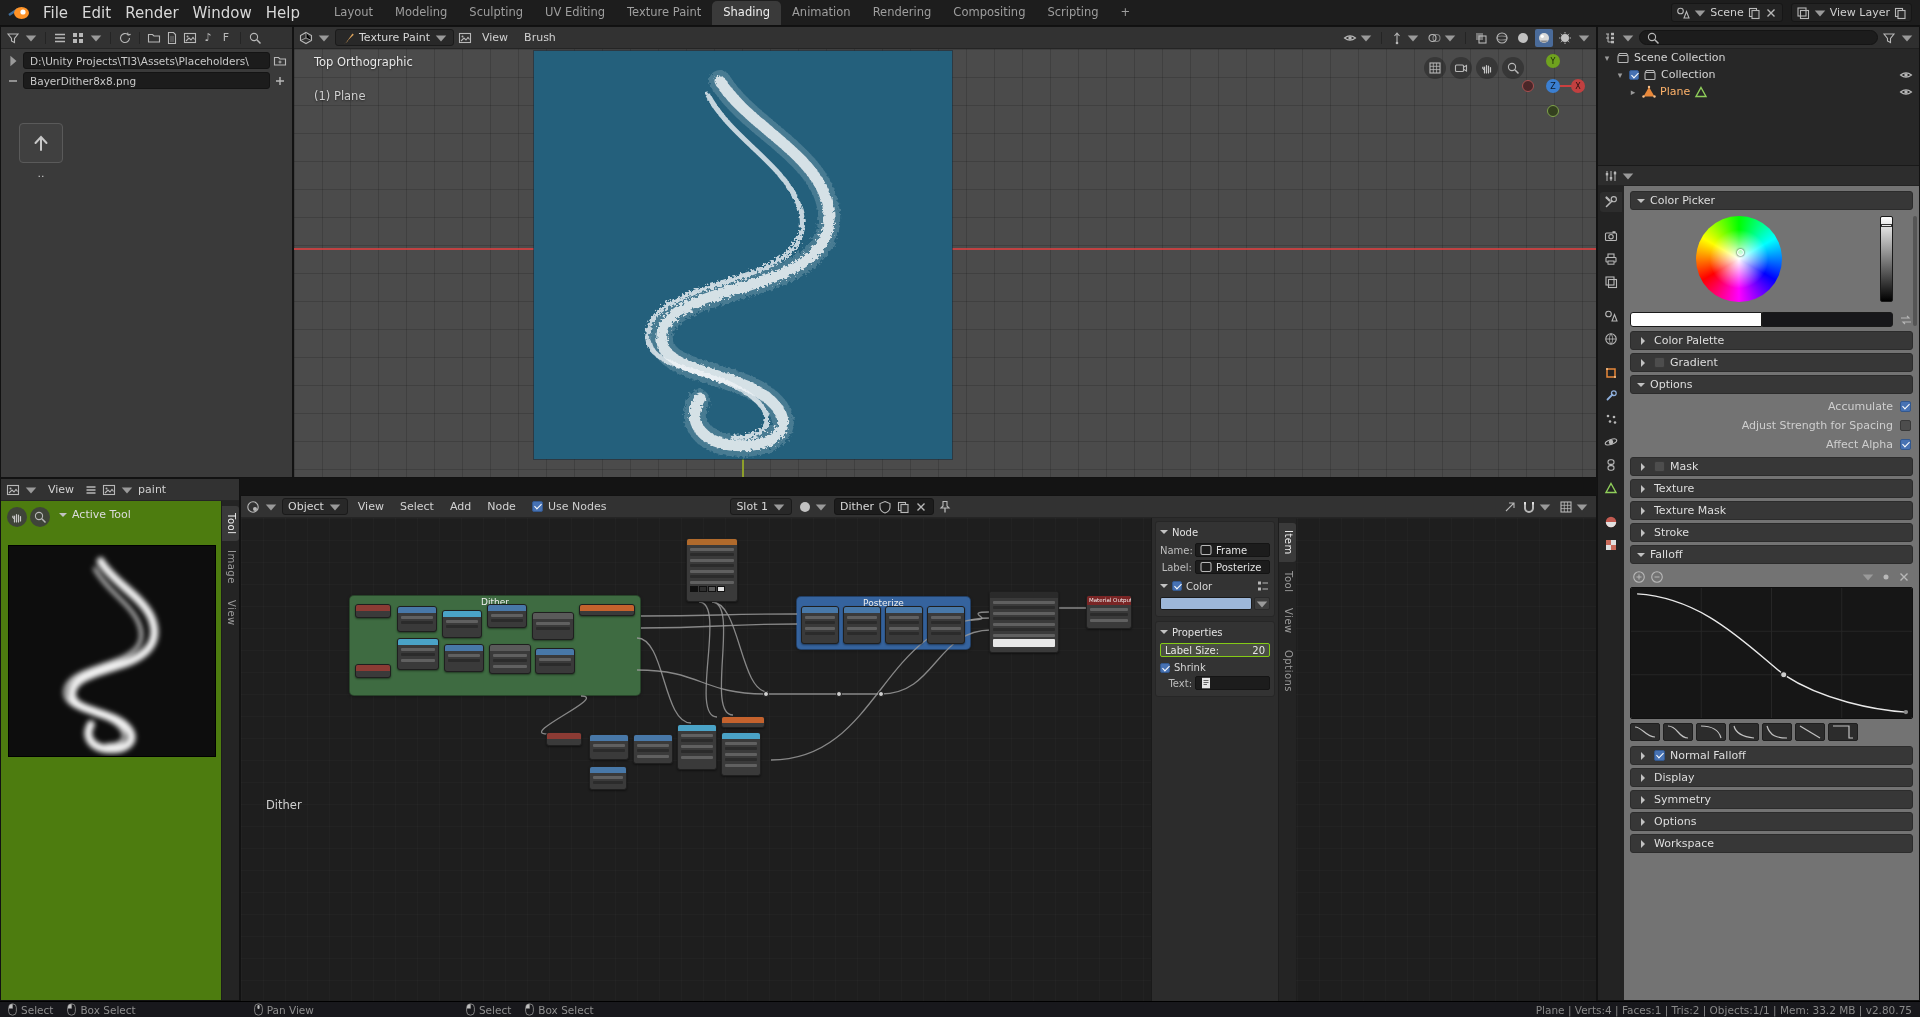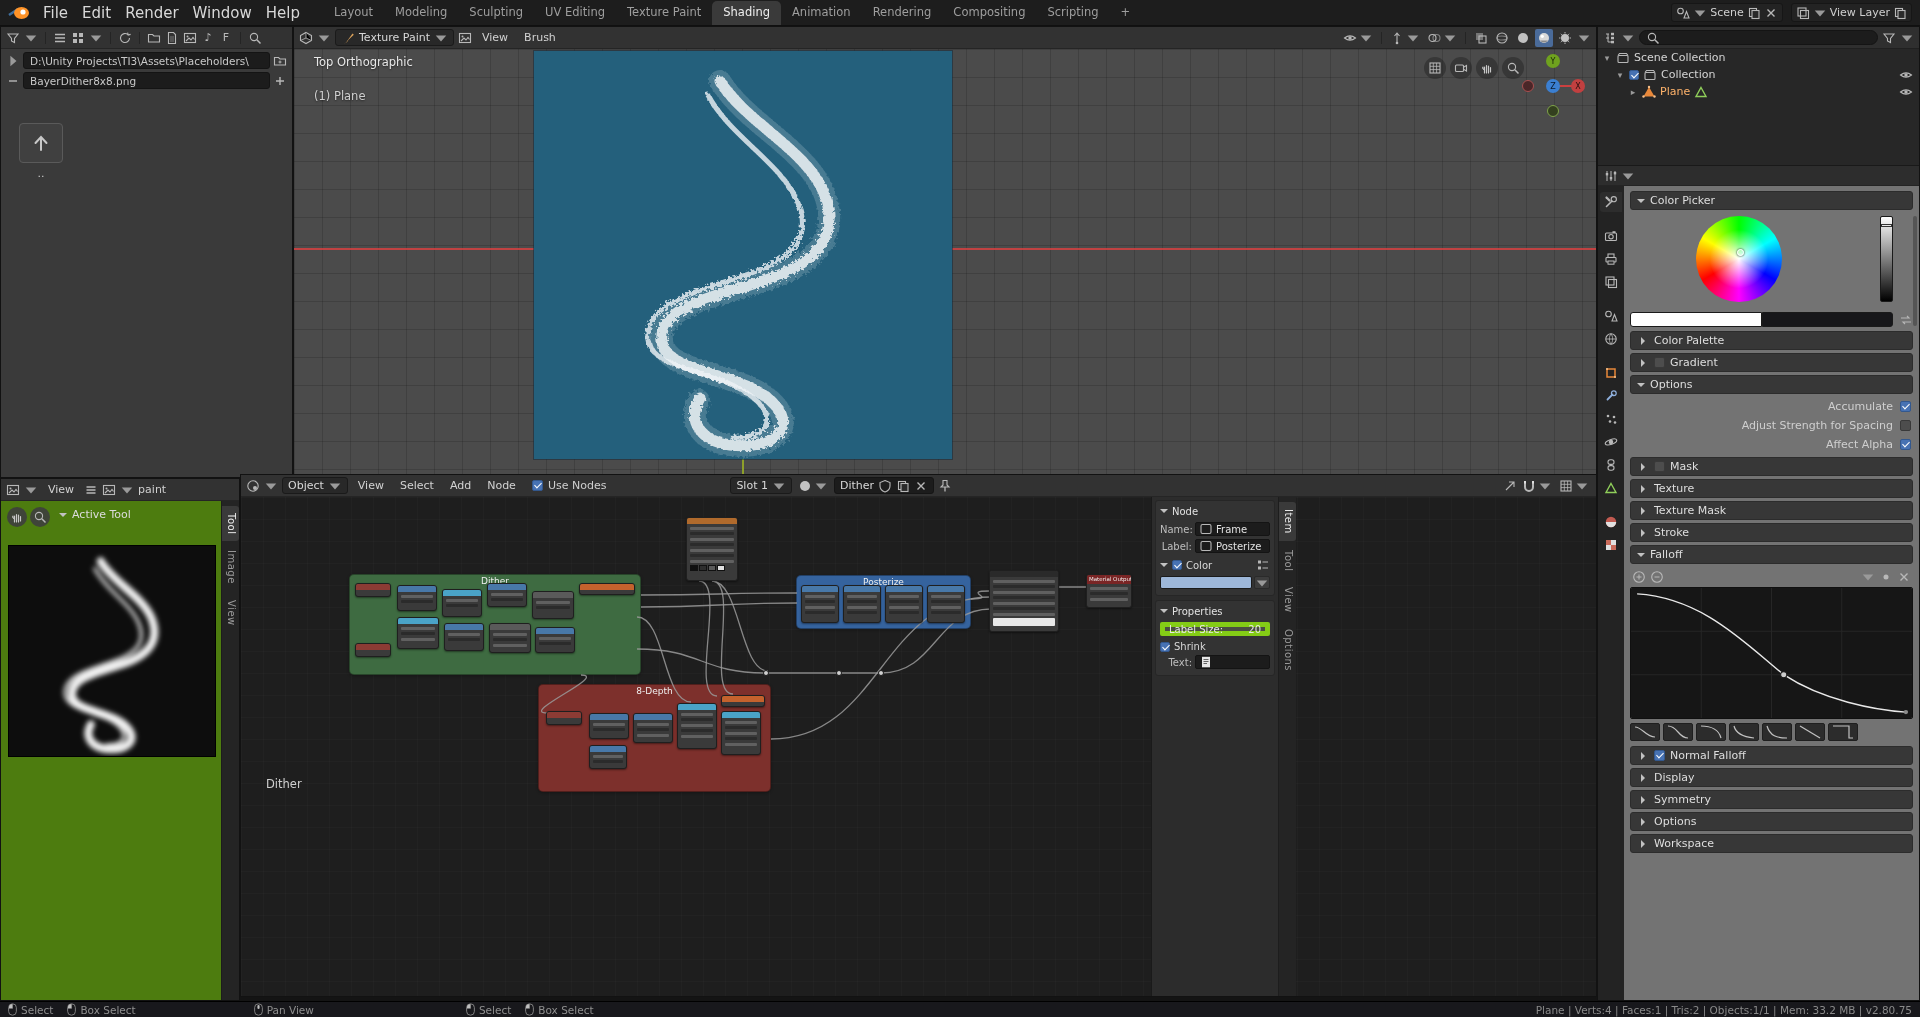--- a/index.html
+++ b/index.html
@@ -87,21 +87,21 @@
 
 .im{left:0;top:478px;width:240px;height:523px;background:#2b2b2b}
 .im-c{position:absolute;left:0;top:22px;right:18px;bottom:0;background:#4d7c0f}
 .im-tabs{position:absolute;right:0;top:22px;bottom:0;width:18px;background:#242424;border-left:1px solid #1c1c1c;display:flex;flex-direction:column;padding-top:4px}
 .vtab{writing-mode:vertical-rl;font-size:10px;color:#9a9a9a;padding:7px 2px;margin:1px 0;border-radius:0 3px 3px 0;letter-spacing:.5px}
 .vtab.active{background:#3a3a3a;color:#ececec}
 .im-navc{position:absolute;width:20px;height:20px;border-radius:50%;background:rgba(62,62,62,.9);display:flex;align-items:center;justify-content:center}
 .im-atool{position:absolute;left:58px;top:7px;display:flex;align-items:center;gap:5px;color:#dcdcdc}
 .im-preview{position:absolute;left:7px;top:44px;width:208px;height:212px;background:#0d0d0d;border:1px solid #000}
 
-.sh{left:240px;top:474px;width:1357px;height:523px;background:#1e1e1e}
+.sh{left:240px;top:495px;width:1357px;height:523px;background:#1e1e1e}
 .sh-c{position:absolute;left:0;top:22px;right:0;bottom:0;background-color:#1e1e1e;background-image:linear-gradient(rgba(255,255,255,.02) 1px,transparent 1px),linear-gradient(90deg,rgba(255,255,255,.02) 1px,transparent 1px);background-size:22px 22px;overflow:hidden}
 #frame-layer,#nodes-layer{position:absolute;inset:0}
 #wires{position:absolute;inset:0;width:100%;height:100%}
 .wire{fill:none;stroke:#9a9a9a;stroke-width:1.3;opacity:.85}
 .rdot{fill:#d0d0d0;stroke:#1a1a1a}
 .node-frame{position:absolute;border-radius:5px;border:1px solid rgba(0,0,0,.35);box-shadow:0 1px 3px rgba(0,0,0,.3)}
 .flabel{text-align:center;font-size:9px;color:#efefef;margin-top:1px}
 .mini-node{position:absolute;background:#3a3a3a;border:1px solid #1f1f1f;border-radius:3px;box-shadow:0 1px 2px rgba(0,0,0,.45);overflow:hidden}
 .mini-node .hd{height:6px}
 .mini-node .hd.lbl{height:9px;font-size:5.5px;color:#eee;line-height:9px;padding-left:2px;white-space:nowrap;overflow:hidden}
@@ -117,21 +117,21 @@
 .np-tabs{width:18px;background:#242424;border-left:1px solid #1d1d1d;display:flex;flex-direction:column;padding-top:4px}
 .np-panel{background:#333333;border:1px solid #262626;border-radius:3px;margin-bottom:4px;padding:2px 4px 6px}
 .np-h{display:flex;align-items:center;gap:4px;height:16px;color:#e2e2e2}
 .np-row{display:flex;align-items:center;gap:3px;margin-top:3px}
 .np-row label{width:32px;text-align:right;color:#bdbdbd;flex:none}
 .np-input{flex:1;background:#1c1c1c;border:1px solid #141414;border-radius:2px;height:14px;display:flex;align-items:center;gap:3px;padding:0 3px;color:#e2e2e2;overflow:hidden}
 .np-check{display:flex;align-items:center;gap:4px;margin-top:5px;color:#d8d8d8}
 .np-swatchrow{display:flex;gap:2px;margin-top:4px}
 .np-swatch{flex:1;height:13px;border-radius:2px;border:1px solid #1a1a1a}
 .np-ddbtn{width:16px;height:13px;background:#3d3d3d;border:1px solid #2a2a2a;border-radius:2px;display:flex;align-items:center;justify-content:center}
-.np-slider{display:flex;align-items:center;justify-content:space-between;background:#4a4e43;border:5px solid #84cc16;border-radius:2px;height:14px;padding:0 4px;margin-top:3px;color:#e6e6e6}
+.np-slider{display:flex;align-items:flex-end;justify-content:space-between;background:#4a4e43;border:1px solid #84cc16;border-radius:2px;height:14px;padding:0 4px;margin-top:3px;color:#e6e6e6}
 
 .sbar{position:absolute;left:0;top:1001px;width:1920px;height:16px;background:#18181c;border-top:1px solid #000;display:flex;align-items:center;padding:0 8px;color:#8f8f8f;font-size:10.5px}
 .sb-item{display:inline-flex;align-items:center;gap:4px;white-space:nowrap}
 .sb-stats{margin-left:auto;color:#8a8a8a;white-space:nowrap}
 </style>
 </head>
 <body>
 
 <div class="app">
 
@@ -1091,23 +1091,20 @@
                 <path d="M1 2.5 L4 6 L7 2.5 Z" fill="#9a9a9a"></path>
               </svg>
             </i>
           </span>
       </div>
     </div>
     <div class="sh-c">
       <div id="frame-layer">
           <div class="node-frame" style="left: 108px; top: 77px; width: 292px; height: 101px; background: rgb(62, 107, 65);">
             <div class="flabel">Dither</div>
-          </div>
-          <div class="node-frame" style="left: 297px; top: 187px; width: 233px; height: 108px; background: rgb(125, 48, 44);">
-            <div class="flabel">8-Depth</div>
           </div>
           <div class="node-frame" style="left: 555px; top: 78px; width: 175px; height: 54px; background: rgb(53, 99, 158);">
             <div class="flabel">Posterize</div>
           </div>
         </div>
       <svg id="wires">
           <path d="M400 98 C478 98 478 96 556 96" class="wire"></path>
           <path d="M400 110 C478 110 478 106 556 106" class="wire"></path>
           <path d="M471 84 C499 84 464 197 492 197" class="wire"></path>
           <path d="M458 84 C486 84 448 199 476 199" class="wire"></path>

